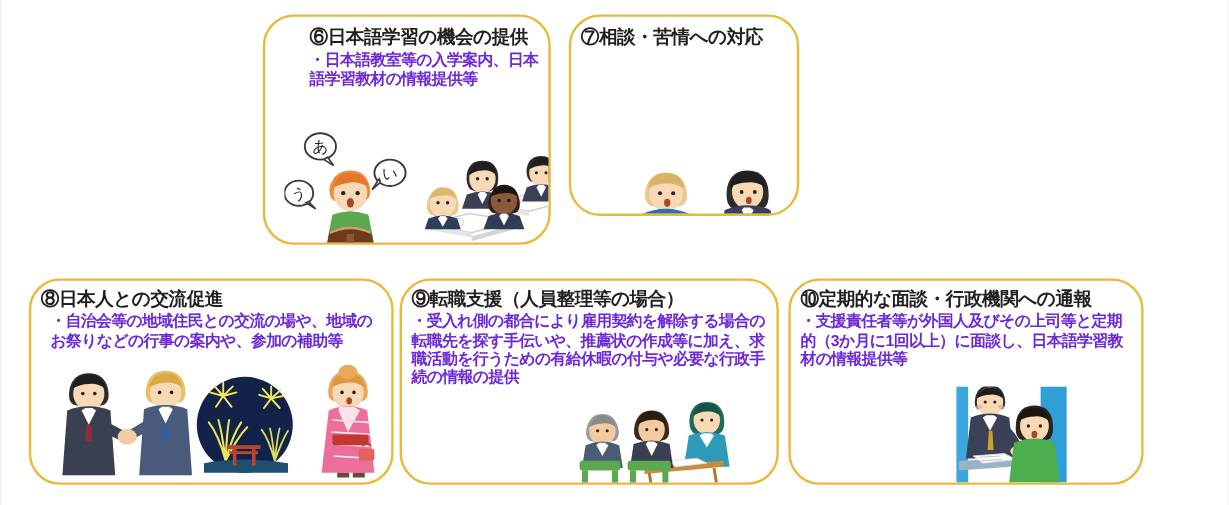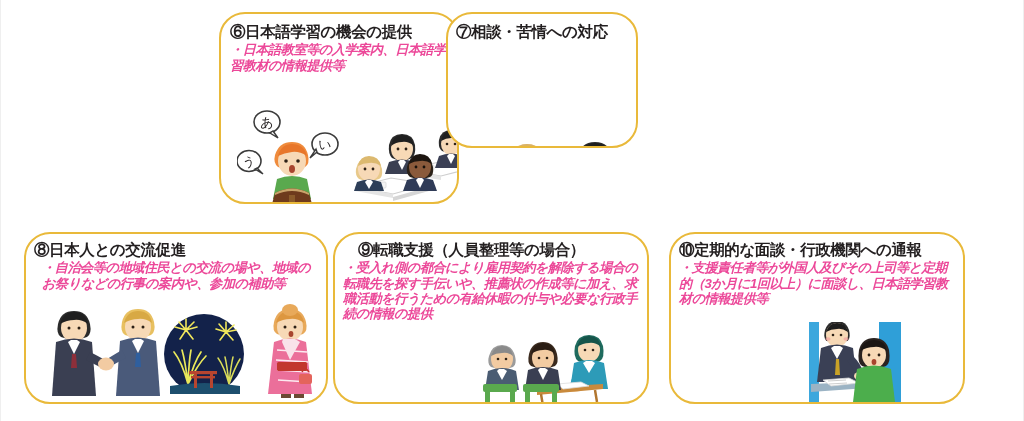--- a/index.html
+++ b/index.html
@@ -27,45 +27,44 @@
     overflow: hidden;
   }
   .card-title {
     font-weight: bold;
     color: #231f20;
     letter-spacing: -0.4px;
     line-height: 1.12;
     white-space: nowrap;
   }
   .card-body {
-    color: #ec4899;
+    color: #6d28d9;
     line-height: 1.16;
     letter-spacing: -0.5px;
     font-weight: bold;
-    font-style: italic;
   }
   .art {
     position: absolute;
     pointer-events: none;
   }
 
   
-  #card6 { left: 219px; top: 12px;  width: 240px; height: 192px; }
-  #card7 { left: 446px; top: 12px;  width: 192px; height: 136px; }
+  #card6 { left: 219px; top: 12px;  width: 240px; height: 192px; padding-left: 28px; }
+  #card7 { left: 474px; top: 12px;  width: 192px; height: 168px; }
   #card8 { left: 24px;  top: 232px; width: 304px; height: 172px; }
   #card9 { left: 333px; top: 232px; width: 316px; height: 172px; }
-  #card10{ left: 657px; top: 232px; width: 296px; height: 172px; margin-left: 12px; }
+  #card10{ left: 657px; top: 232px; width: 296px; height: 172px; }
 
   #card6 .card-title, #card7 .card-title { font-size: 15.5px; }
   #card8 .card-title, #card9 .card-title, #card10 .card-title { font-size: 15.5px; }
 
   #card6 .card-title { margin: 9px 0 2px 9px; }
   #card7 .card-title { margin: 9px 0 2px 8px; }
   #card8 .card-title { margin: 7px 0 2px 8px; }
-  #card9 .card-title { margin: 7px 0 2px 23px; }
+  #card9 .card-title { margin: 7px 0 2px 8px; }
   #card10 .card-title{ margin: 7px 0 2px 8px; }
 
   .card-body { font-size: 13.2px; }
   #card6 .card-body { margin: 0 8px 0 9px; }
   #card7 .card-body { margin: 0 7px 0 8px; }
   #card8 .card-body { margin: 0 7px 0 16px; }
   #card9 .card-body { margin: 0 7px 0 8px; }
   #card10 .card-body{ margin: 0 7px 0 8px; }
 
   .tiny-edge {

